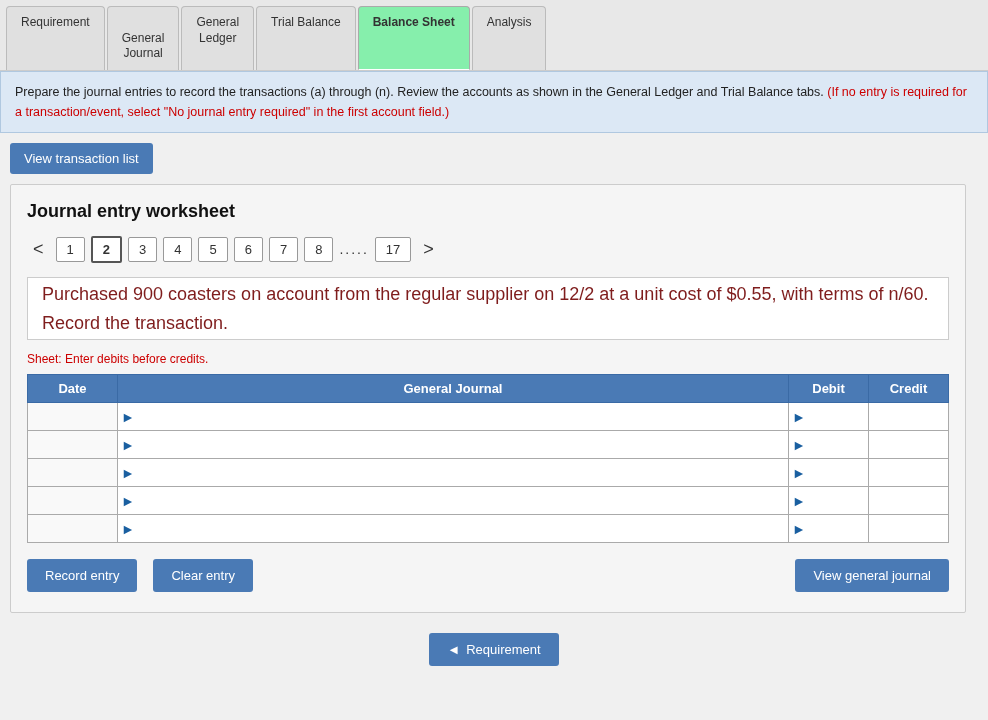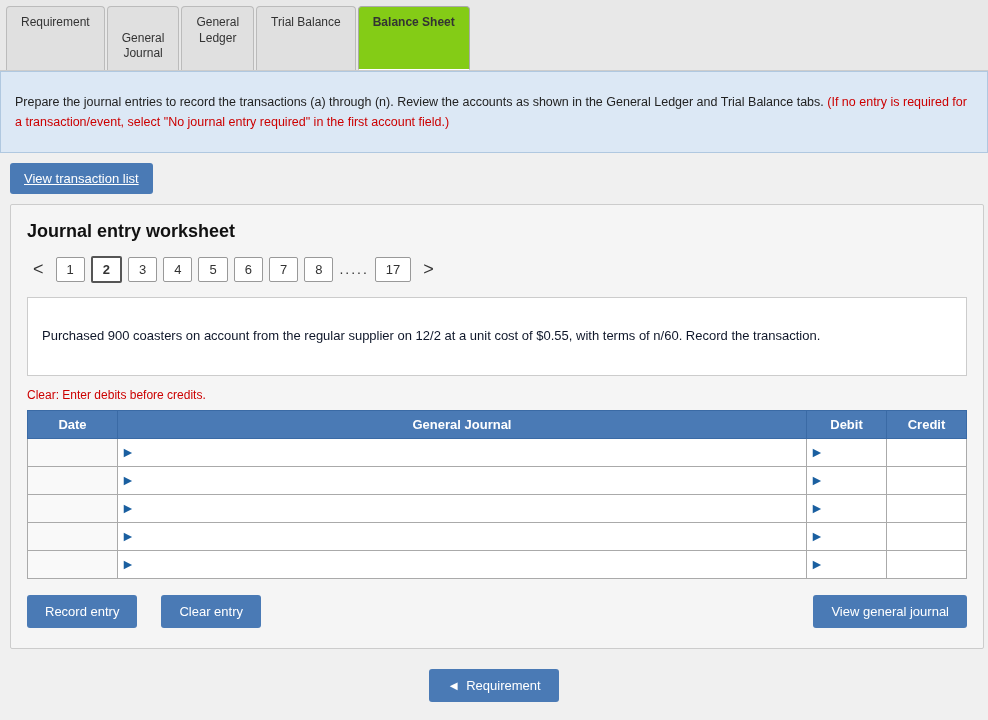--- a/index.html
+++ b/index.html
@@ -23,57 +23,56 @@
       border: 1px solid #bbb;
       border-bottom: none;
       background: #e0e0e0;
       cursor: pointer;
       font-size: 12px;
       text-align: center;
       border-radius: 4px 4px 0 0;
       line-height: 1.3;
     }
     .tab.active {
-      background: #84cc16;
+      background: #86efac;
       font-weight: bold;
       border-color: #aaa;
       border-bottom: 1px solid #fff;
       position: relative;
       z-index: 2;
     }
 
     
     .info-bar {
       background: #dce8f5;
       border: 1px solid #b0c8e0;
-      padding: 20px 14px;
+      padding: 10px 14px;
       font-size: 12.5px;
       line-height: 1.6;
       color: #222;
     }
     .info-bar .red-text {
       color: #cc0000;
     }
 
     
     .btn-view-tx {
       margin: 10px 10px;
       background: #4a7ab5;
       color: #fff;
       border: none;
       padding: 8px 14px;
       font-size: 13px;
       cursor: pointer;
       border-radius: 3px;
-      text-decoration: underline;
     }
 
     
     .worksheet-container {
-      margin: 0 4px 10px 10px;
+      margin: 0 22px 10px 10px;
       background: #f5f5f5;
       border: 1px solid #ccc;
       padding: 16px 16px 20px 16px;
       border-radius: 2px;
     }
 
     .worksheet-title {
       font-size: 18px;
       font-weight: bold;
       margin-bottom: 14px;
@@ -111,25 +110,25 @@
     }
     .pagination .ellipsis {
       letter-spacing: 2px;
       color: #333;
     }
 
     
     .transaction-box {
       border: 1px solid #ccc;
       background: #fff;
-      padding: 28px 14px;
+      padding: 2px 14px;
       margin-bottom: 12px;
-      font-size: 13px;
+      font-size: 18px;
       line-height: 1.6;
-      color: #0f172a;
+      color: #7f1d1d;
     }
 
     
     .note-text {
       color: #c00;
       font-size: 12px;
       margin-bottom: 8px;
     }
 
     
@@ -197,21 +196,21 @@
       outline: none;
       padding: 3px 4px;
       font-size: 12px;
       background: transparent;
       height: 100%;
     }
 
     
     .bottom-buttons {
       display: flex;
-      gap: 24px;
+      gap: 16px;
       align-items: center;
     }
     .btn-action {
       background: #4a7ab5;
       color: #fff;
       border: none;
       padding: 9px 18px;
       font-size: 13px;
       cursor: pointer;
       border-radius: 3px;
@@ -252,20 +251,23 @@
     <span>General<br>Journal</span>
   </div>
   <div class="tab">
     <span>General<br>Ledger</span>
   </div>
   <div class="tab">
     <span>Trial Balance</span>
   </div>
   <div class="tab active">
     <span>Balance Sheet</span>
+  </div>
+  <div class="tab">
+    <span>Analysis</span>
   </div>
 </div>
 
 
 <div class="info-bar">
   <span>Prepare the journal entries to record the transactions (a) through (n). Review the accounts as shown in the General Ledger and Trial Balance tabs.</span>
   <span class="red-text">(If no entry is required for a transaction/event, select "No journal entry required" in the first account field.)</span>
 </div>
 
 
@@ -294,21 +296,21 @@
     <div class="page-num"><span>17</span></div>
     <button class="nav-btn">
       <span>&gt;</span>
     </button>
   </div>
 
   <div class="transaction-box">
     <span>Purchased 900 coasters on account from the regular supplier on 12/2 at a unit cost of $0.55, with terms of n/60. Record the transaction.</span>
   </div>
 
-  <div class="note-text">Clear: Enter debits before credits.</div>
+  <div class="note-text">Sheet: Enter debits before credits.</div>
 
   <table class="journal-table">
     <thead>
       <tr>
         <th>
           <span>Date</span>
         </th>
         <th>
           <span>General Journal</span>
         </th>

